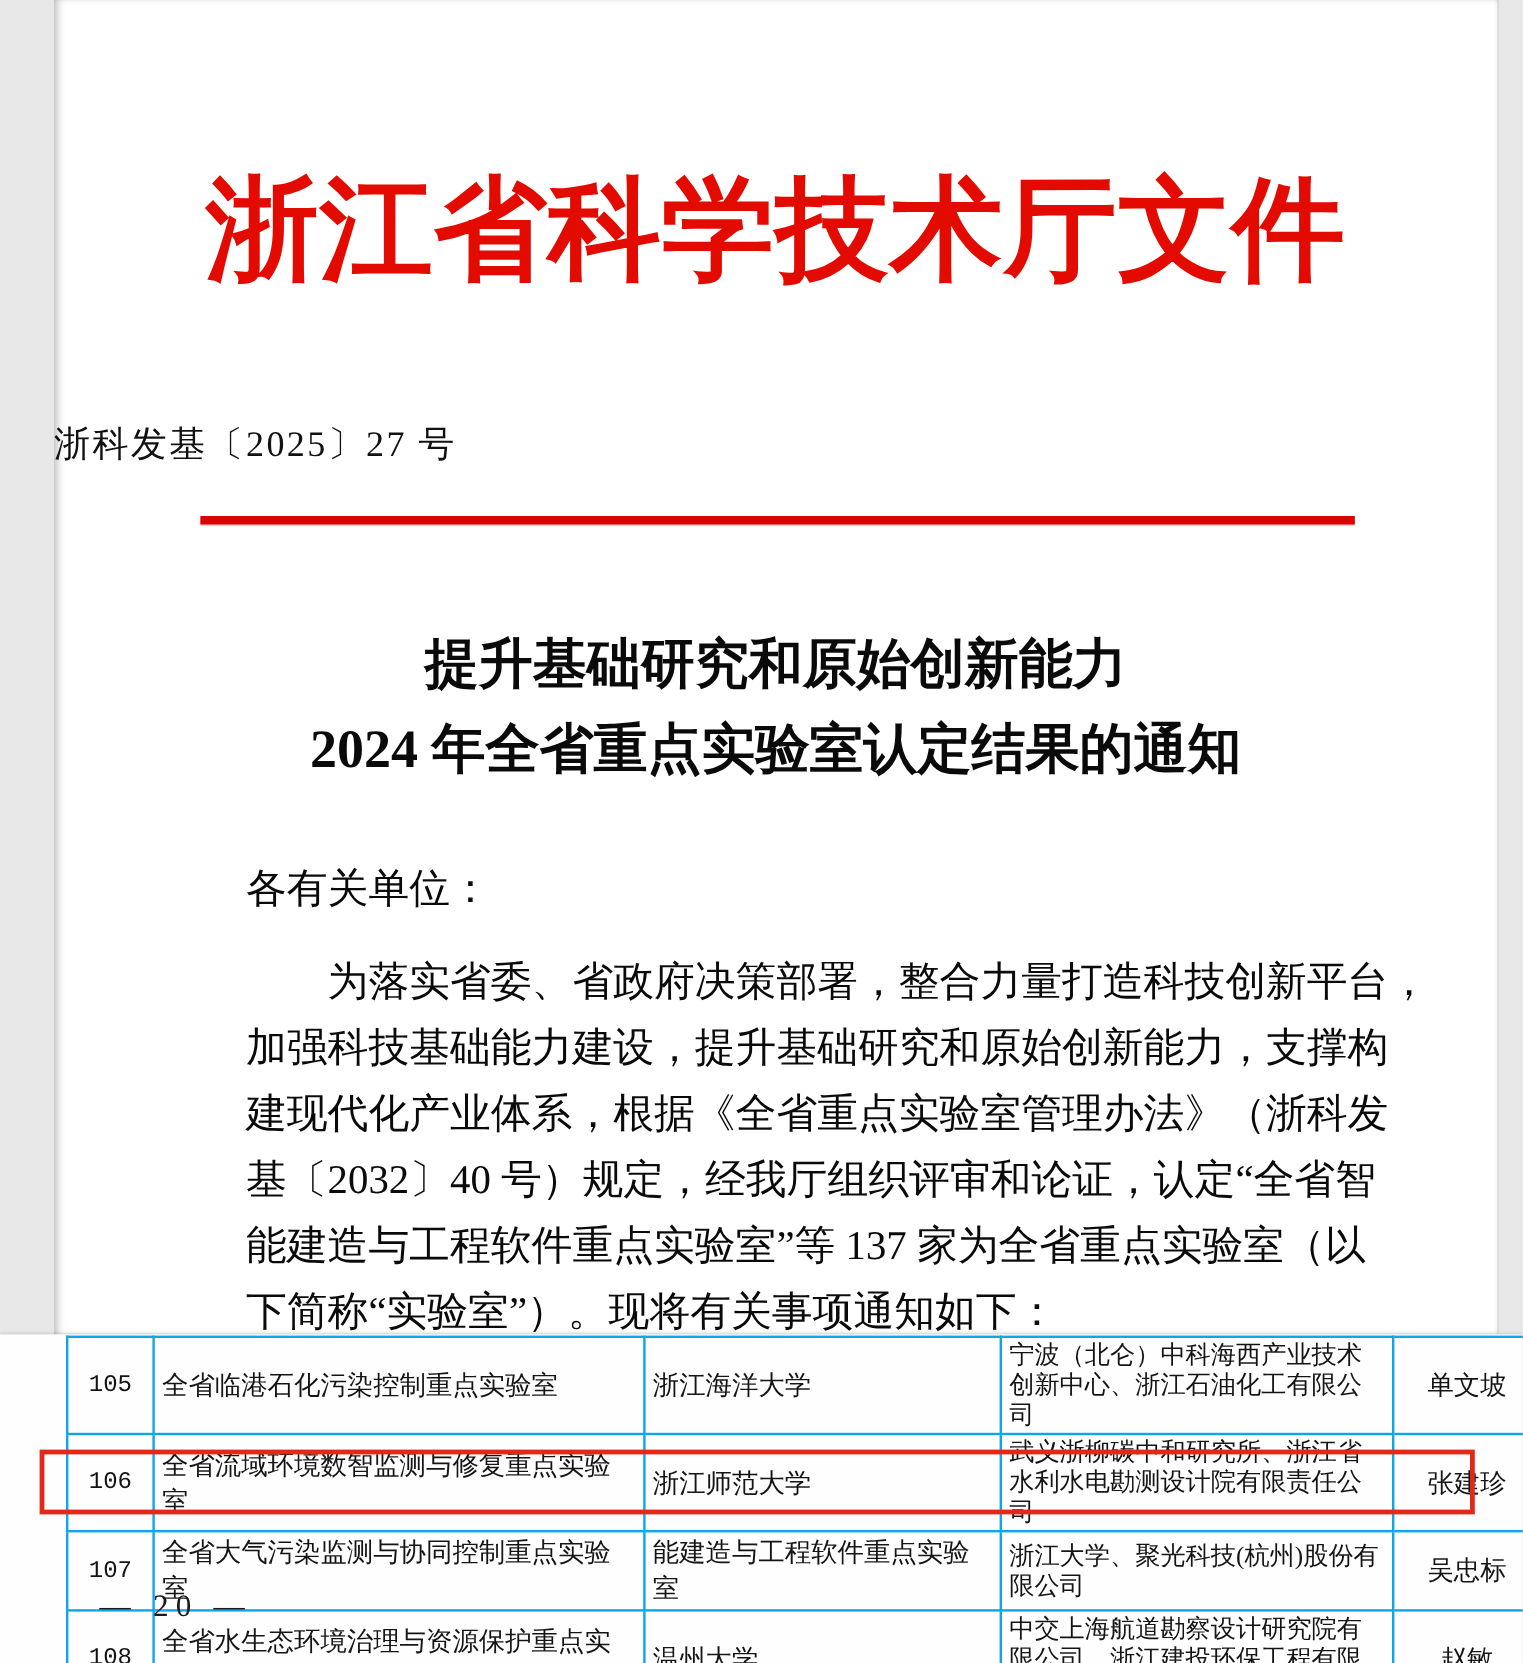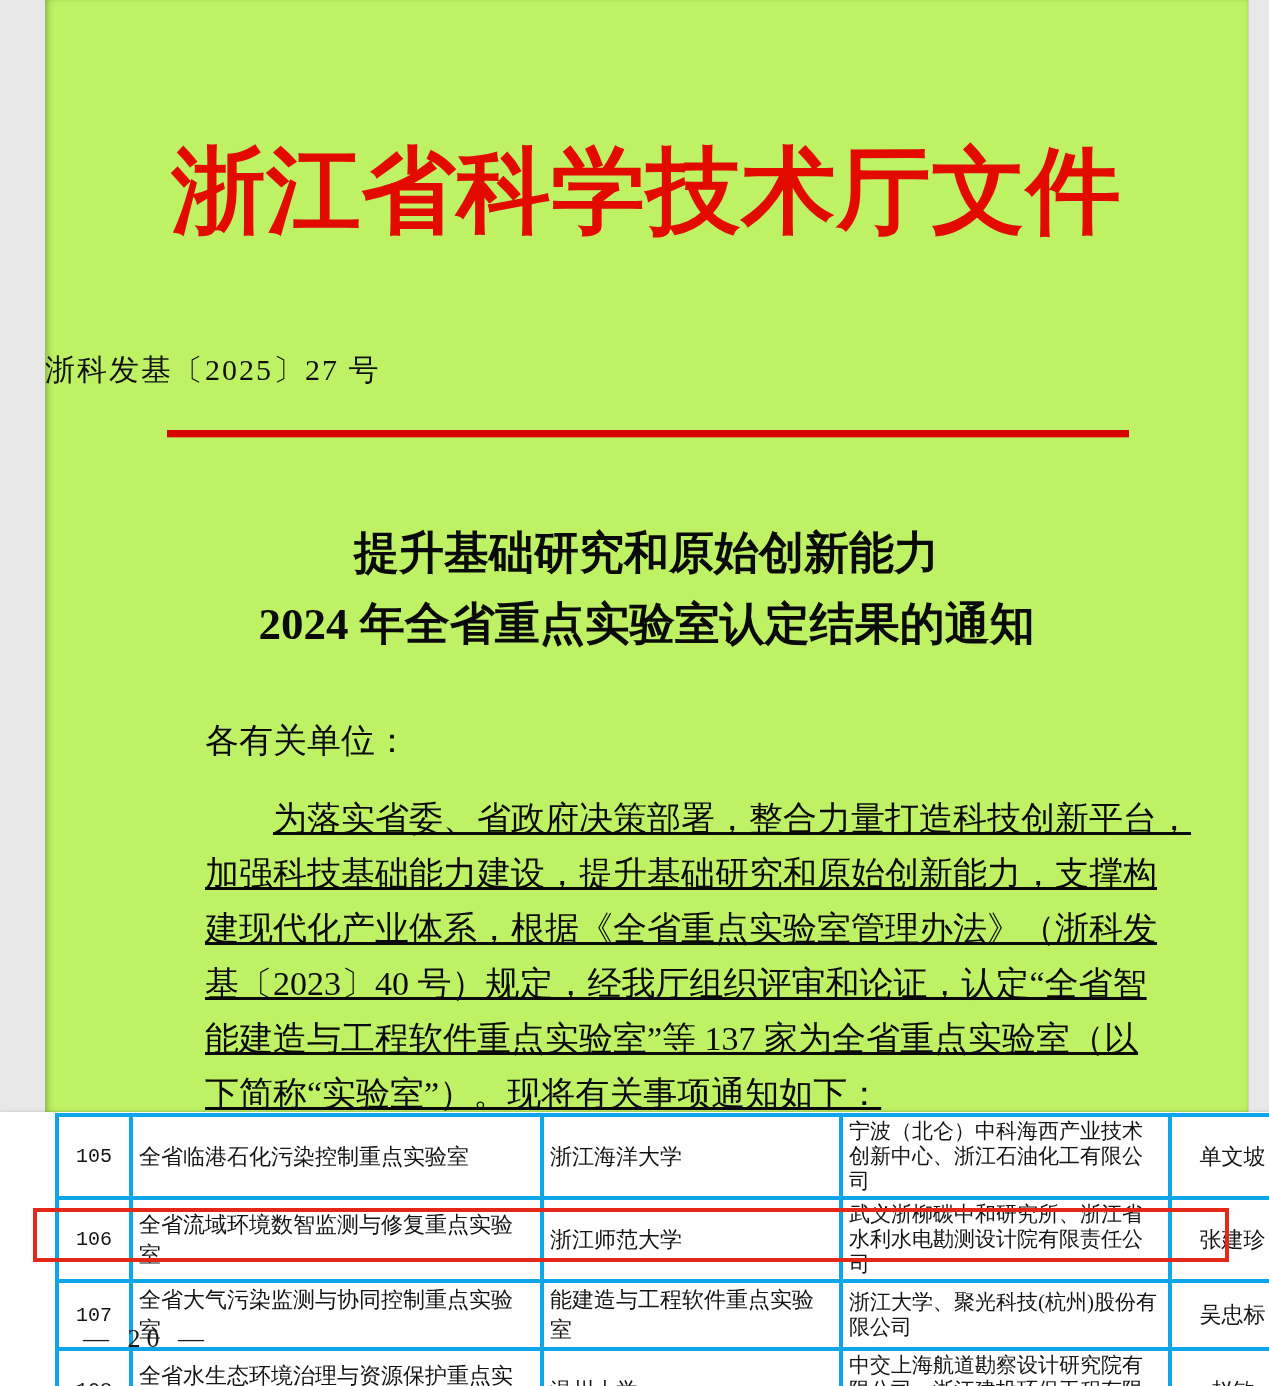--- a/index.html
+++ b/index.html
@@ -15,21 +15,21 @@
     overflow: hidden;
   }
 
   
   .doc-page {
     position: absolute;
     left: 45px;
     top: 0;
     width: 1203px;
     height: 1112px;
-    background: #bef264;
+    background: #ffffff;
     border-right: 1px solid #cfcfcf;
     box-shadow: inset 5px 0 7px -3px rgba(0,0,0,0.30), inset -2px 0 3px -1px rgba(0,0,0,0.08);
   }
 
   .banner-title {
     position: absolute;
     left: 0;
     top: 128px;
     width: 100%;
     text-align: center;
@@ -85,21 +85,20 @@
     left: 160px;
     top: 791px;
     width: 945px;
     font-size: 34px;
     color: #0a0a0a;
   }
   .body-para .line {
     height: 55px;
     line-height: 55px;
     white-space: nowrap;
-    text-decoration: underline;
   }
   .body-para .line.indent {
     text-indent: 2em;
   }
 
   
   .table-strip {
     position: absolute;
     left: 0;
     top: 1112px;
@@ -112,21 +111,21 @@
   table.results {
     position: absolute;
     left: 55px;
     top: 1px;
     border-collapse: collapse;
     table-layout: fixed;
     width: 1158px;
     color: #141414;
   }
   table.results td {
-    border: 4px solid #0ea5e9;
+    border: 2px solid #0ea5e9;
     padding: 2px 6px;
     vertical-align: middle;
     overflow: hidden;
     margin-top: 20px;
   }
   table.results tr {
     height: 50px;
   }
   td.c-no     { width: 58px;  text-align: center; font-size: 20px; font-family: Liberation Mono, monospace; }
   td.c-lab    { width: 395px; font-size: 22px; padding-left: 14px; }
@@ -170,21 +169,21 @@
     <div>提升基础研究和原始创新能力</div>
     <div>2024 年全省重点实验室认定结果的通知</div>
   </div>
 
   <div class="salutation">各有关单位：</div>
 
   <div class="body-para">
     <div class="line indent">为落实省委、省政府决策部署，整合力量打造科技创新平台，</div>
     <div class="line">加强科技基础能力建设，提升基础研究和原始创新能力，支撑构</div>
     <div class="line">建现代化产业体系，根据《全省重点实验室管理办法》（浙科发</div>
-    <div class="line">基〔2023〕40 号）规定，经我厅组织评审和论证，认定“全省智</div>
+    <div class="line">基〔2032〕40 号）规定，经我厅组织评审和论证，认定“全省智</div>
     <div class="line">能建造与工程软件重点实验室”等 137 家为全省重点实验室（以</div>
     <div class="line">下简称“实验室”）。现将有关事项通知如下：</div>
   </div>
 
 </div>
 
 <div class="table-strip">
 
   <table class="results">
     <tbody>

